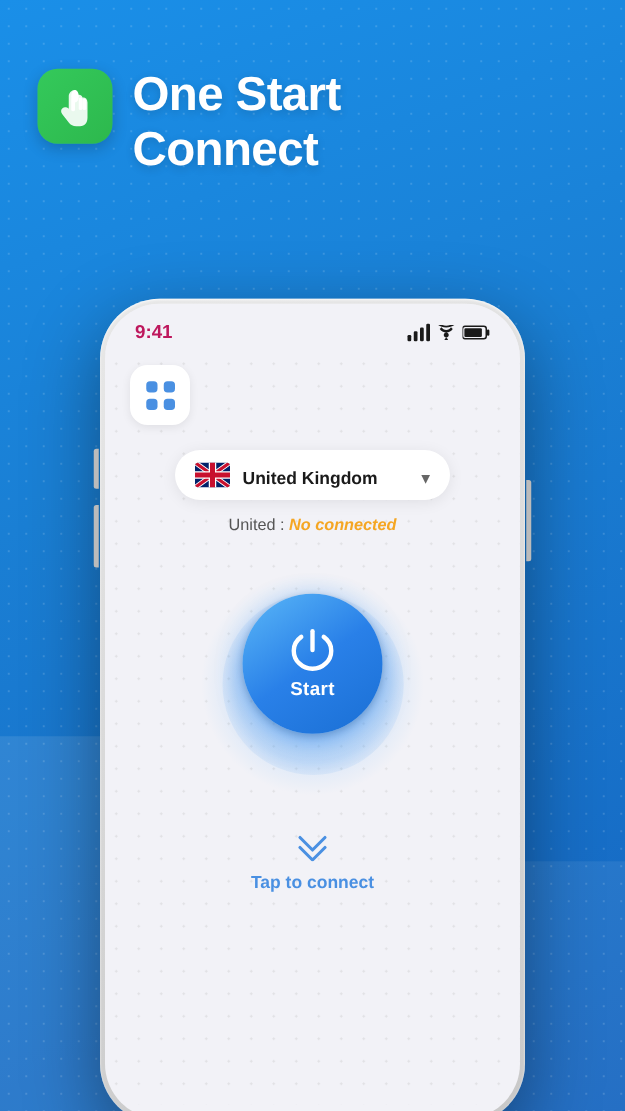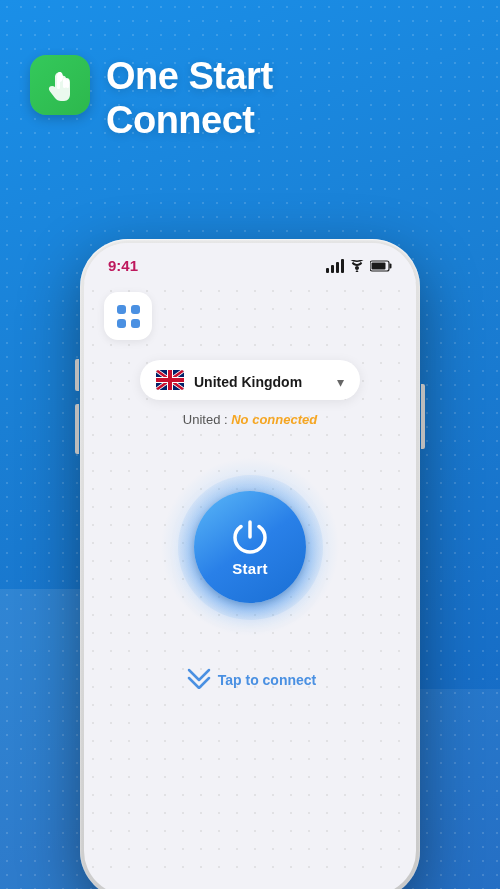--- a/index.html
+++ b/index.html
@@ -259,21 +259,20 @@
       align-items: center;
       justify-content: center;
     }
 
     .power-glow-inner {
       width: 145px;
       height: 145px;
       border-radius: 50%;
       background: radial-gradient(circle, rgba(100,180,255,0.4) 0%, rgba(70,150,240,0.2) 60%, transparent 80%);
       display: flex;
-      align-items: center;
       justify-content: center;
     }
 
     .power-btn {
       width: 112px;
       height: 112px;
       border-radius: 50%;
       background: linear-gradient(145deg, #5bb8f8, #2980e8, #1a6fd4);
       display: flex;
       flex-direction: column;
@@ -295,21 +294,21 @@
       font-size: 15px;
       font-weight: 700;
       letter-spacing: 0.3px;
     }
 
     
     .tap-section {
       position: relative;
       z-index: 2;
       display: flex;
-      flex-direction: row;
+      flex-direction: column;
       align-items: center;
       gap: 4px;
     }
 
     .tap-chevrons {
       color: #4a90e2;
       font-size: 20px;
       line-height: 1;
       letter-spacing: -4px;
     }

